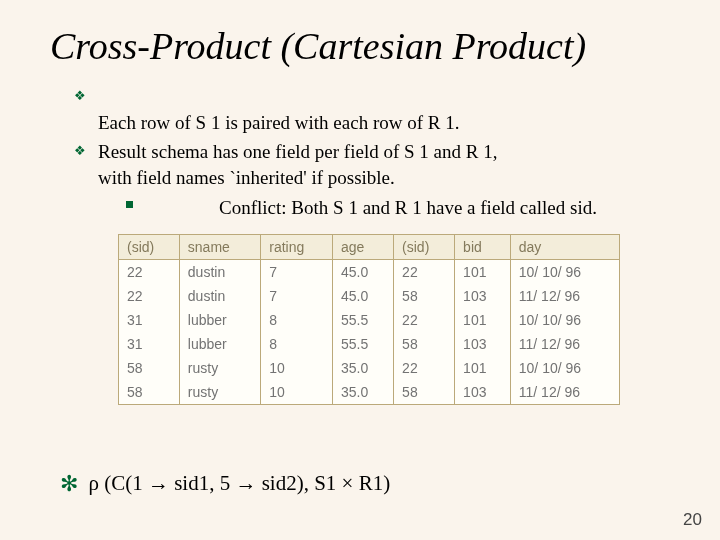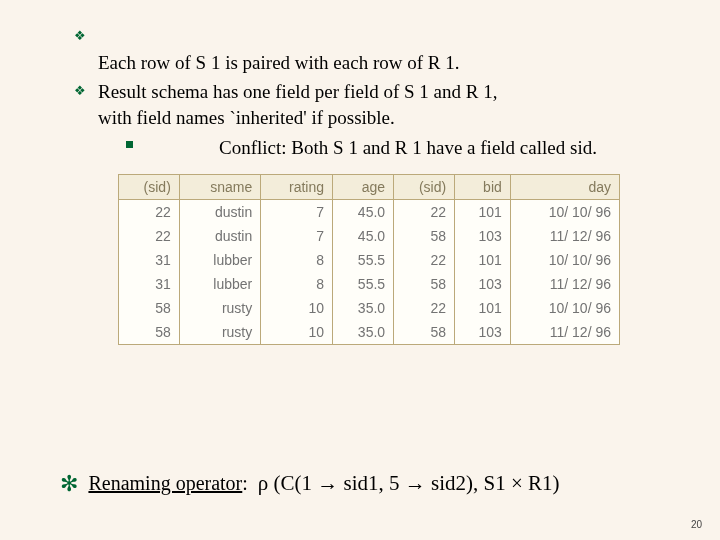--- a/index.html
+++ b/index.html
@@ -72,21 +72,21 @@
   }
   table {
     border-collapse: collapse;
     width: 100%;
     font-family: Verdana, Geneva, sans-serif;
     font-size: 14px;
   }
   th, td {
     border-right: 1px solid #bba97a;
     padding: 4px 8px;
-    text-align: right;
+    text-align: left;
     white-space: nowrap;
   }
   th:last-child, td:last-child { border-right: none; }
   thead th {
     background: #f3edda;
     color: #847a5c;
     font-weight: normal;
     border-bottom: 1px solid #bba97a;
   }
   tbody td { color: #737373; }
@@ -107,28 +107,29 @@
   .formula {
     flex: 1;
     text-align: left;
     font-size: 21px;
   }
   .pagenum {
     position: absolute;
     right: 18px;
     bottom: 10px;
     font-family: Arial, sans-serif;
-    font-size: 10px;
+    font-size: 17px;
     color: #444;
   }
 </style>
 </head>
 <body>
 
 <div class="slide">
+  <h1 class="title">Cross-Product (Cartesian Product)</h1>
 
   <ul class="bullets">
     <li>
       <span class="bullet-icon">❖</span>
       <br>
       <span>Each row of S 1 is paired with each row of R 1.</span>
     </li>
     <li>
       <span class="bullet-icon">❖</span>
       <span class="italic">Result schema</span><span> has one field per field of S 1 and R 1,</span><br>
@@ -209,20 +210,17 @@
             <td>58</td>
             <td>103</td>
             <td>11/ 12/ 96</td>
           </tr>
       </tbody>
     </table>
   </div>
 
   <div class="footer">
     <span class="env-icon">✻</span>
-    <span>
-      <span class="underline">Renaming operator</span><span>:</span>
-    </span>
     <span class="formula">ρ (C(1 → sid1, 5 → sid2), S1 × R1)</span>
   </div>
 
   <div class="pagenum">20</div>
 </div>
 
 </body></html>

